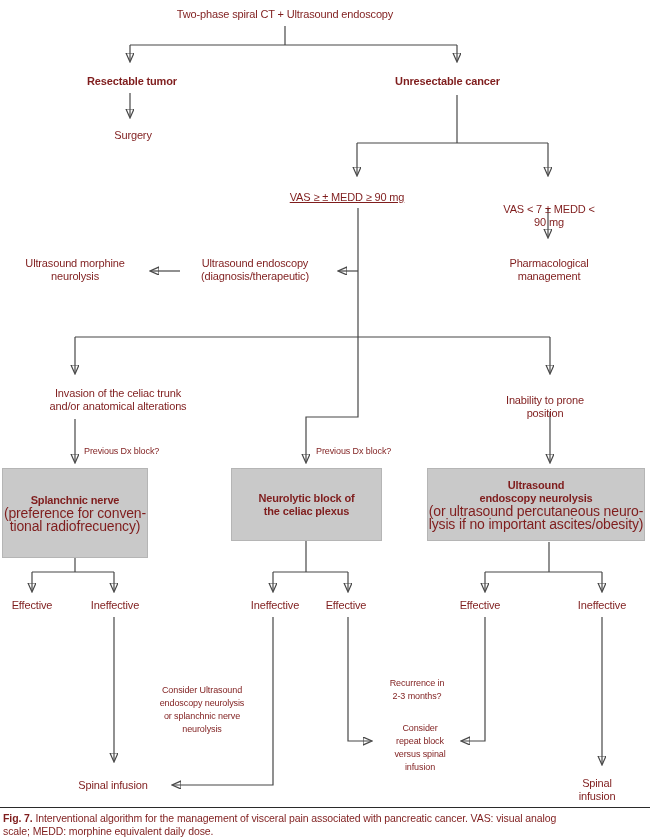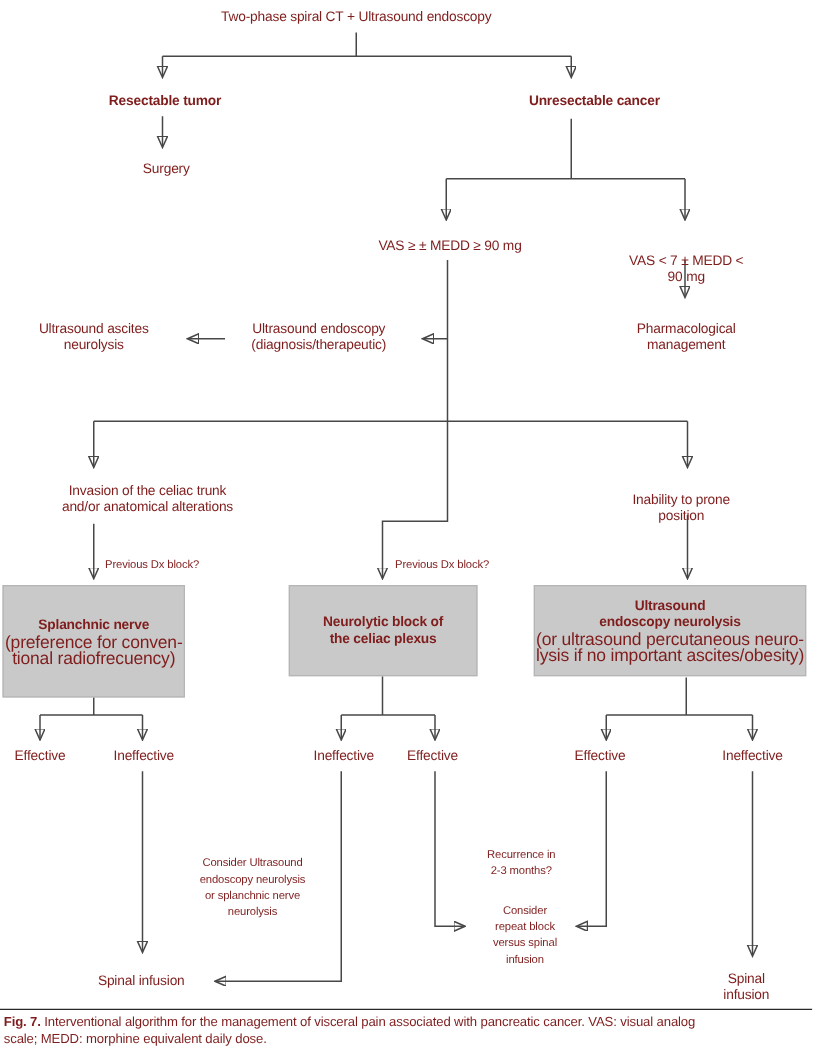--- a/index.html
+++ b/index.html
@@ -113,28 +113,28 @@
       <path d="M485 617 L485 741 L462 741" marker-end="url(#ah)"></path>
     </g>
     <g>
       <path d="M602 617 L602 764" marker-end="url(#ah)"></path>
     </g>
   </svg>
 
   <div class="node" style="left:285px;top:8px;">Two-phase spiral CT + Ultrasound endoscopy</div>
 
   <div class="node bold" style="left:132px;top:75px;">Resectable tumor</div>
-  <div class="node bold" style="left:460px;top:75px;padding-left:31px;">Unresectable cancer</div>
+  <div class="node bold" style="left:432px;top:75px;padding-left:31px;">Unresectable cancer</div>
 
   <div class="node" style="left:133px;top:129px;">Surgery</div>
 
-  <div class="node" style="left:360px;top:191px;">VAS ≥ ± MEDD ≥ 90 mg</div>
+  <div class="node" style="left:347px;top:191px;text-decoration:underline;">VAS ≥ ± MEDD ≥ 90 mg</div>
   <div class="node" style="left:549px;top:191px;margin-top:12px;">VAS &lt; 7 ± MEDD &lt; 90 mg</div>
 
-  <div class="node" style="left:75px;top:257px;">Ultrasound ascites
+  <div class="node" style="left:75px;top:257px;">Ultrasound morphine
 neurolysis</div>
   <div class="node" style="left:255px;top:257px;">Ultrasound endoscopy
 (diagnosis/therapeutic)</div>
   <div class="node" style="left:549px;top:257px;">Pharmacological
 management</div>
 
   <div class="node" style="left:118px;top:387px;">Invasion of the celiac trunk
 and/or anatomical alterations</div>
   <div class="node" style="left:545px;top:394px;">Inability to prone position</div>
 

